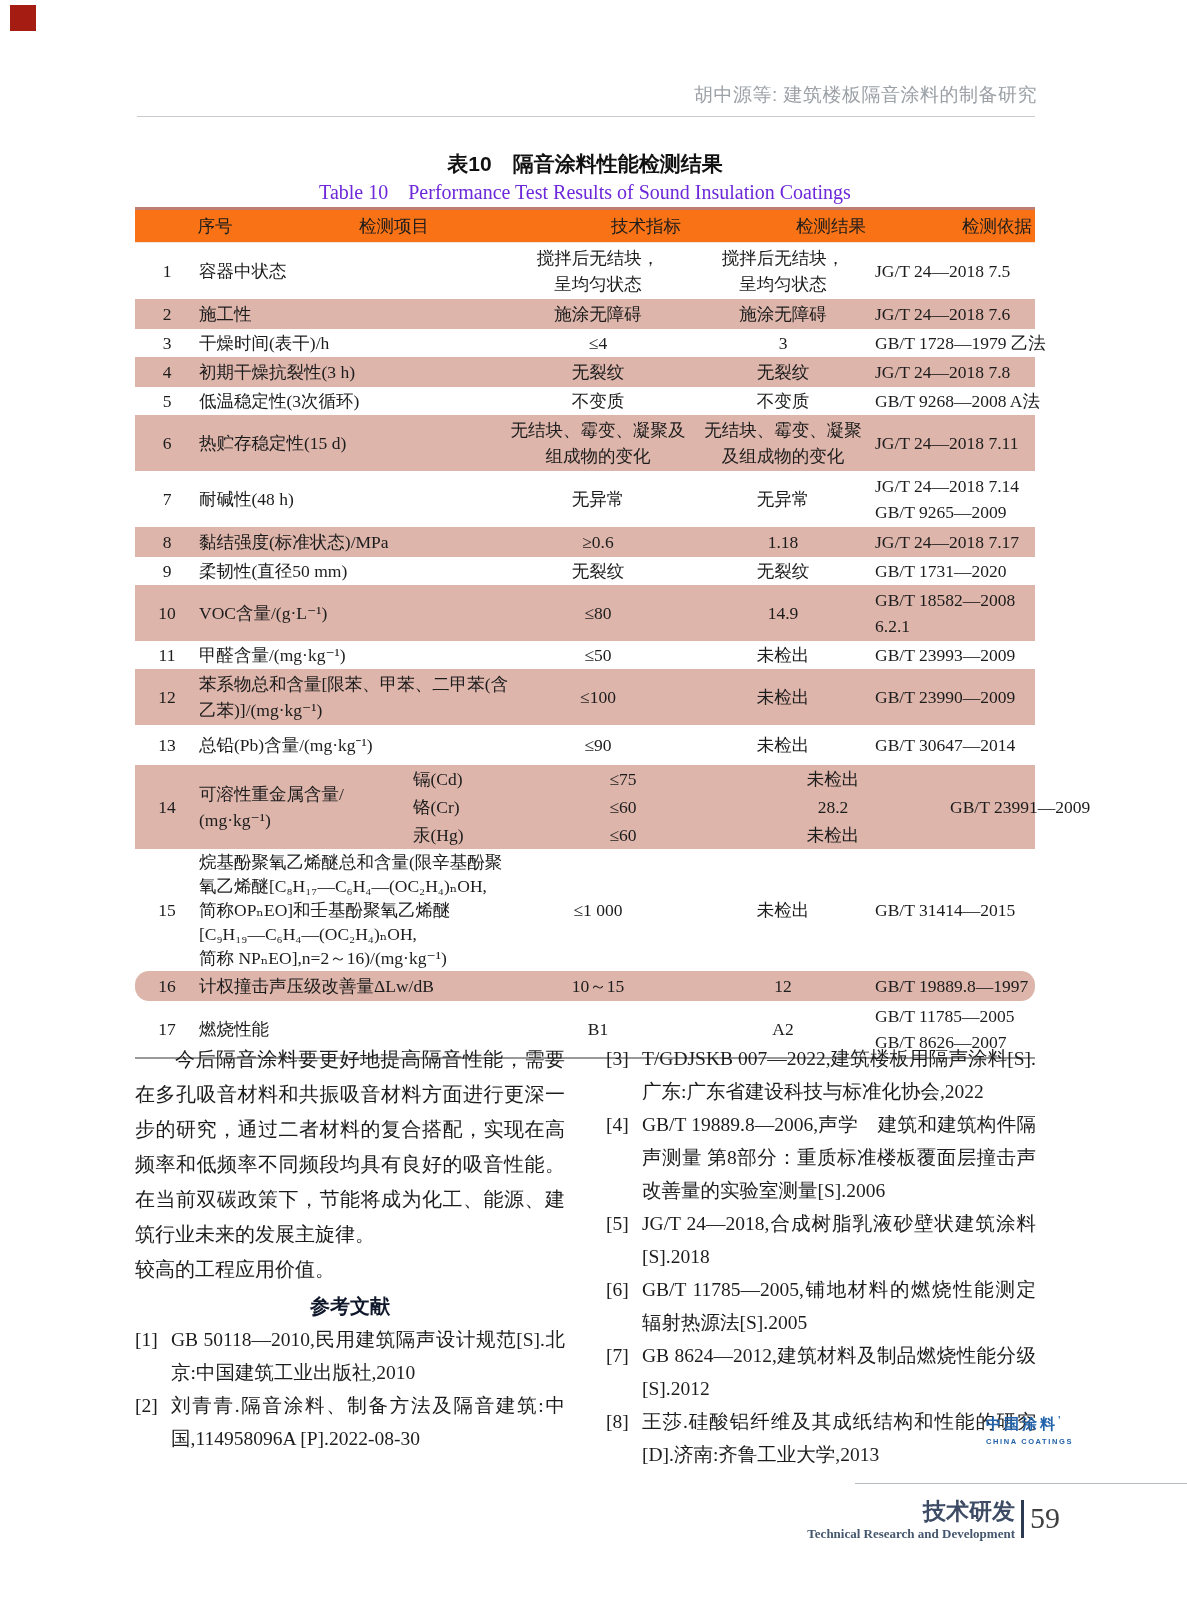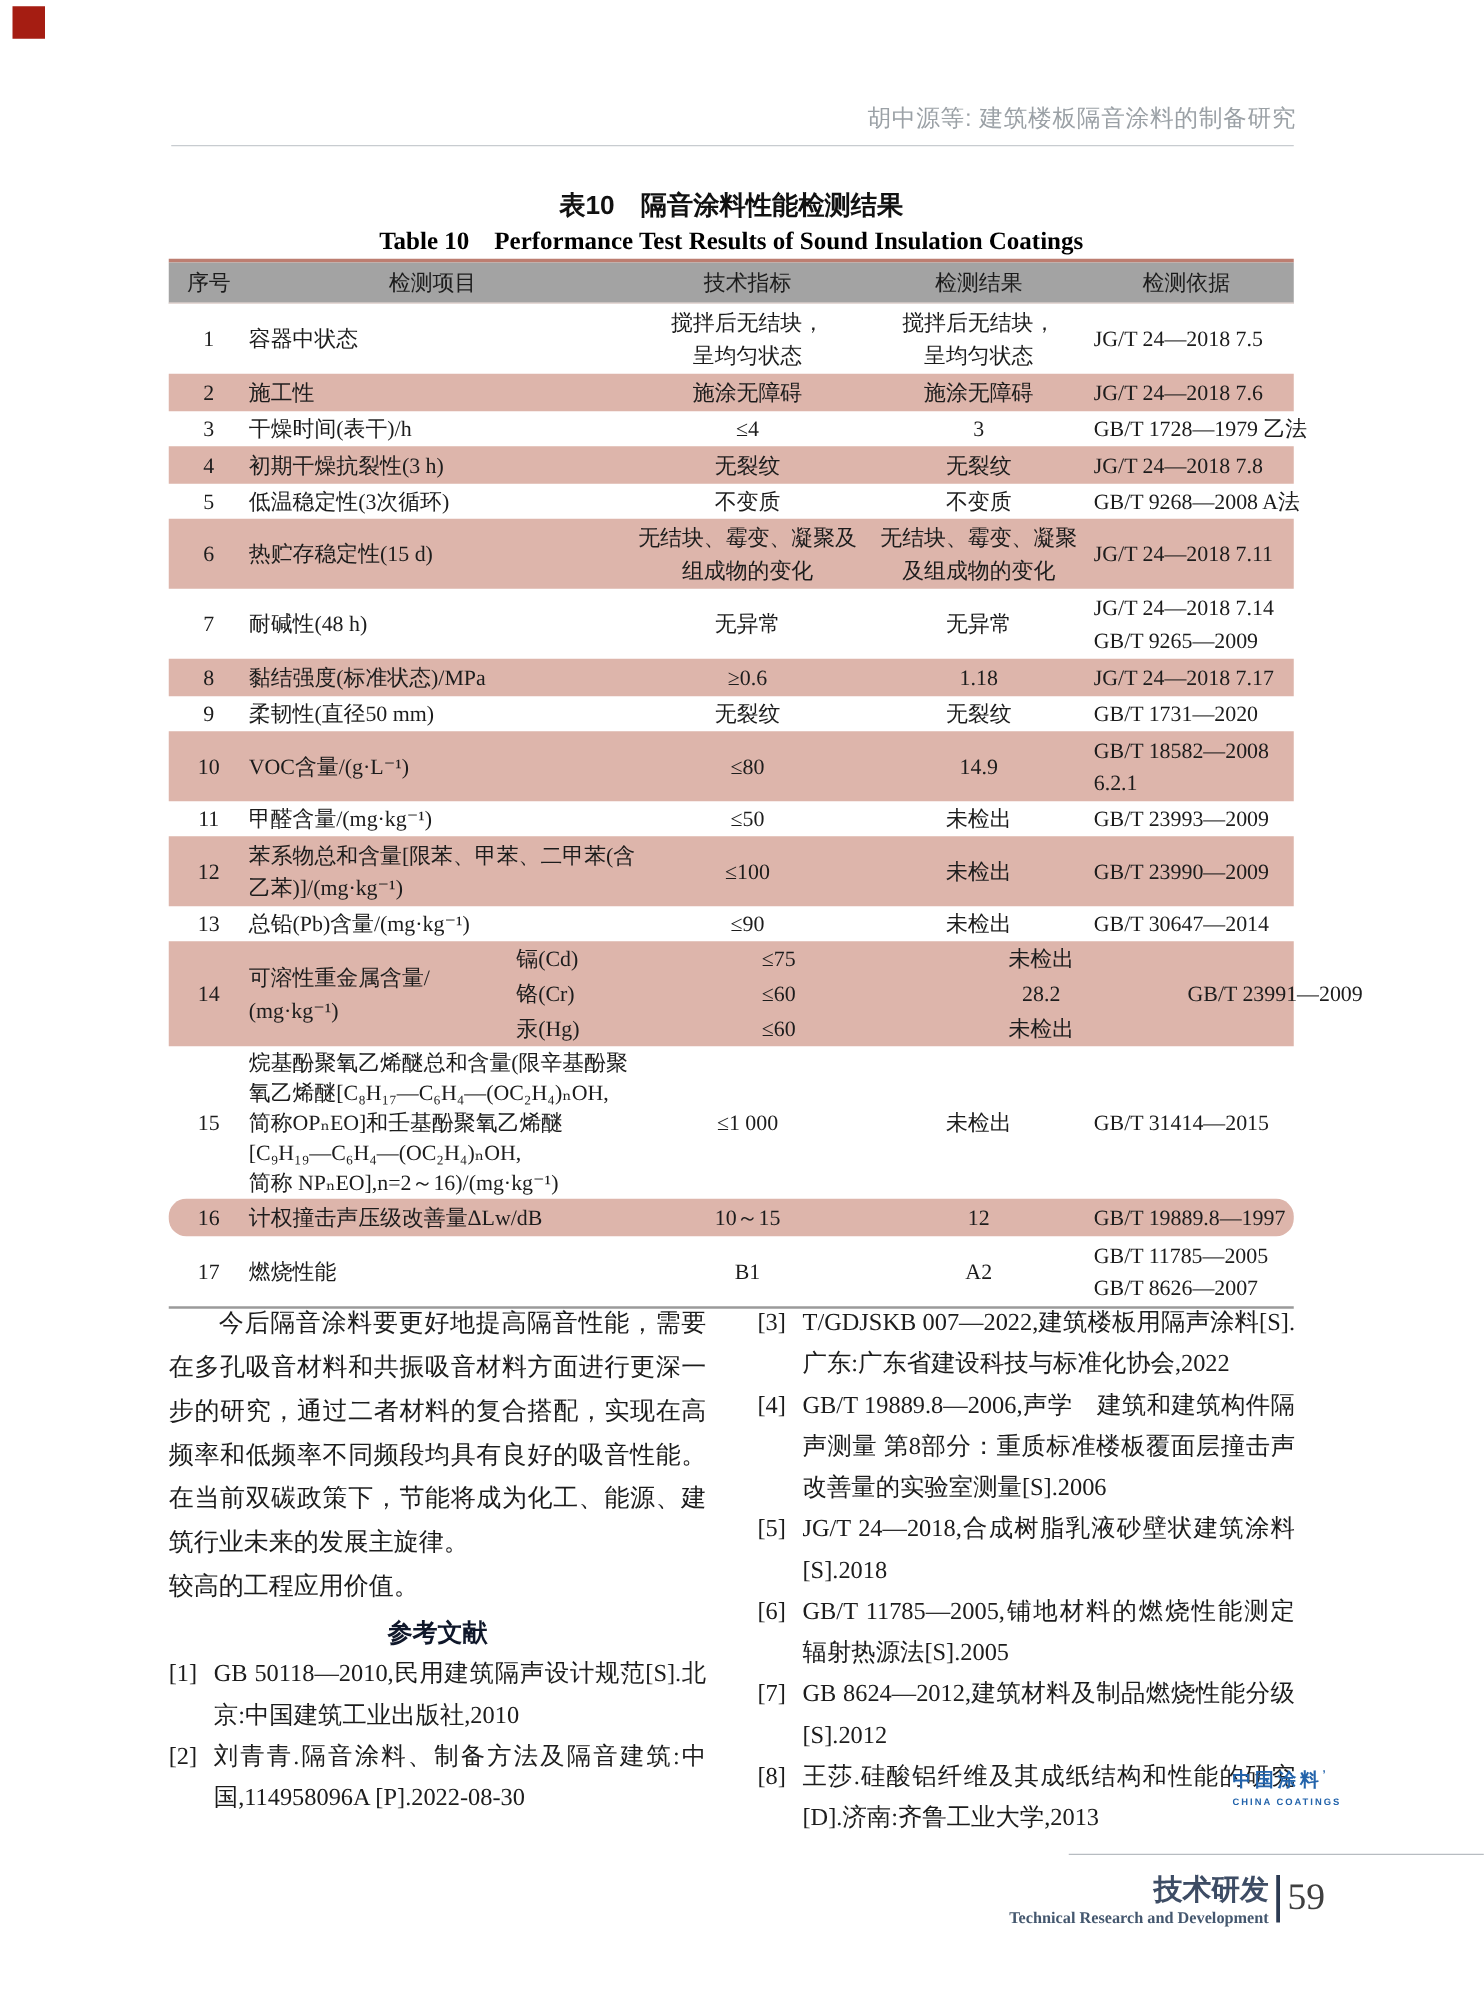--- a/index.html
+++ b/index.html
@@ -15,27 +15,27 @@
   .running-header{left:135px;top:82px;width:902px;text-align:right;
       font-family:"Liberation Sans","DejaVu Sans",sans-serif;
       font-size:19px;color:#9ba1a6;letter-spacing:0.5px;}
   .header-rule{left:137px;top:116px;width:898px;height:1px;background:#c8ccd0;}
 
   
   .table-title-zh{left:135px;top:150px;width:900px;text-align:center;
       font-family:"Liberation Sans","DejaVu Sans",sans-serif;
       font-weight:bold;font-size:21px;color:#111;}
   .table-title-en{left:135px;top:179px;width:900px;text-align:center;
-      font-weight:bold;font-size:20px;color:#000000;}
+      font-weight:normal;font-size:20px;color:#6d28d9;}
 
   
   .perf-table{left:135px;top:207px;width:900px;border-top:3px solid #bd7e71;
       border-bottom:2px solid #9a9a9a;font-size:17.5px;line-height:26px;}
   .t-head{display:grid;grid-template-columns:64px 294px 210px 160px 172px;
-      height:32px;background:#a3a3a3;align-items:center;border-bottom:1px solid #f3e4df;}
+      height:32px;background:#f97316;align-items:center;border-bottom:1px solid #f3e4df;padding-left:48px;}
   .t-head .hc{text-align:center;}
   .t-row{display:grid;grid-template-columns:64px 294px 210px 160px 172px;align-items:center;}
   .t-row.shade{background:#ddb5ab;}
   .t-row.has-sub{grid-template-columns:64px 214px 622px;}
   .cell div{white-space:nowrap;}
   .cell.no{text-align:center;}
   .cell.item{text-align:left;}
   .cell.spec,.cell.result{text-align:center;}
   .cell.basis{text-align:left;padding-left:12px;}
   .t-row.dense .cell.item{line-height:24px;}
@@ -295,21 +295,21 @@
         <div class="cell spec">
           <div>≤100</div>
         </div>
         <div class="cell result">
           <div>未检出</div>
         </div>
         <div class="cell basis">
           <div>GB/T 23990—2009</div>
         </div>
       </div>
-      <div class="t-row" style="height: 28px;">
+      <div class="t-row" style="height: 40px; font-family: Liberation Serif, serif;">
         <div class="cell no">
           <div>13</div>
         </div>
         <div class="cell item">
           <div>总铅(Pb)含量/(mg·kg⁻¹)</div>
         </div>
         <div class="cell spec">
           <div>≤90</div>
         </div>
         <div class="cell result">

